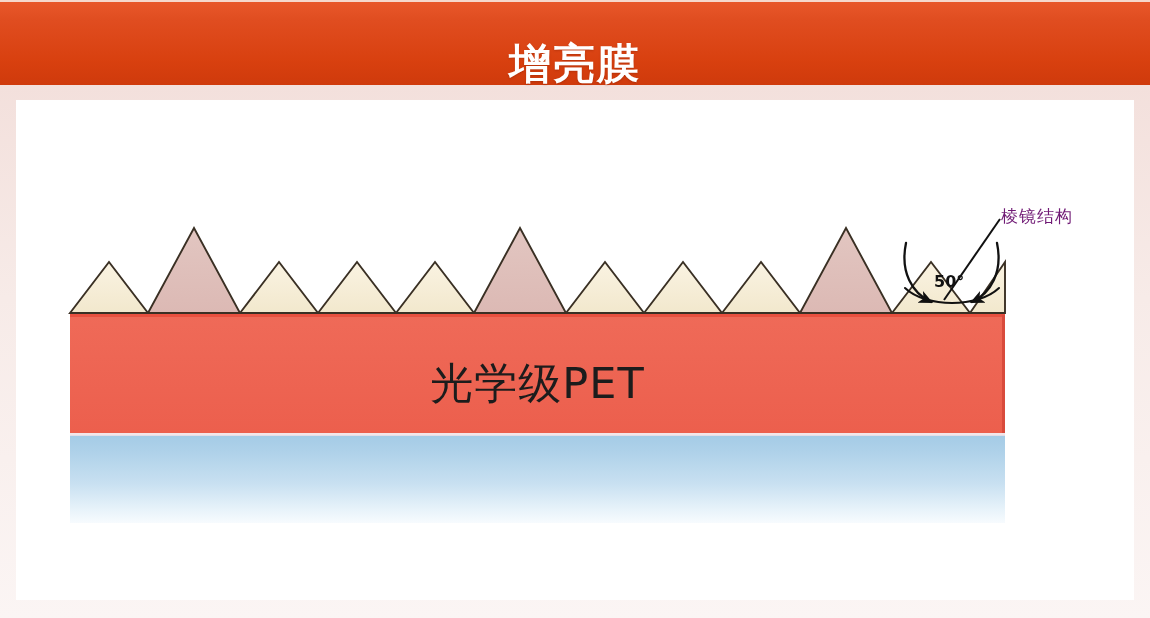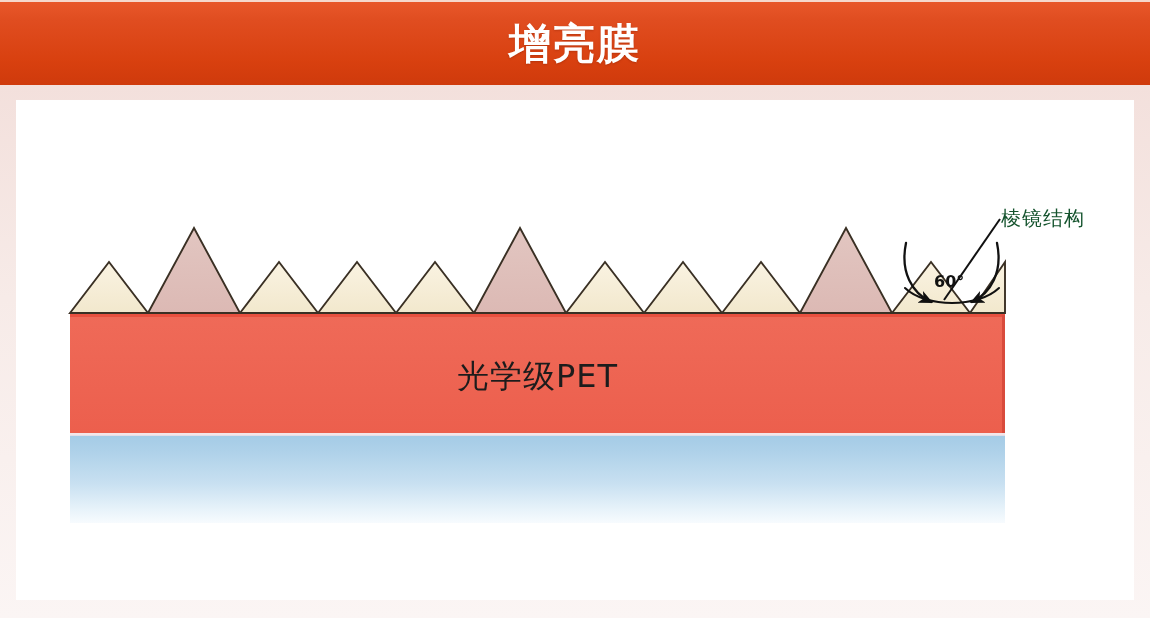--- a/index.html
+++ b/index.html
@@ -17,21 +17,21 @@
 
   
   #banner {
     position: absolute;
     left: 0;
     top: 2px;
     width: 1150px;
     height: 83px;
     background: linear-gradient(to bottom, #e8572a 0%, #e04d20 22%, #d8400f 72%, #cf3a0c 100%);
     display: flex;
-    align-items: center;
+    align-items: flex-end;
     justify-content: center;
     box-sizing: border-box;
   }
   #banner-title {
     color: #ffffff;
     font-size: 42px;
     font-weight: bold;
     letter-spacing: 2px;
     line-height: 1;
     text-shadow: 0 1px 2px rgba(120, 30, 0, 0.35);
@@ -74,21 +74,21 @@
     position: absolute;
     left: 0;
     top: 0;
     display: block;
   }
 
   
   .layer-label {
     position: absolute;
     color: #1c1c1c;
-    font-size: 32px;
+    font-size: 43px;
     font-weight: normal;
     letter-spacing: 1px;
     white-space: nowrap;
     font-family: "DejaVu Sans", "Liberation Sans", sans-serif;
   }
   #pet-label {
     left: 0; top: 355px;
     width: 1075px;
     text-align: center;
   }
@@ -96,22 +96,22 @@
     left: 0; top: 465px;
     width: 1075px;
     text-align: center;
   }
 
   
   #prism-callout-label {
     position: absolute;
     left: 1001px;
     top: 205px;
-    font-size: 20px;
-    color: #14532d;
+    font-size: 17px;
+    color: #701a75;
     letter-spacing: 1px;
     white-space: nowrap;
     font-family: "DejaVu Sans", "Liberation Sans", sans-serif;
   }
   #angle-label {
     position: absolute;
     left: 934px;
     top: 272px;
     font-size: 16px;
     font-weight: bold;
@@ -196,15 +196,15 @@
     <g>
       <path d="M1000,219 L944,300" fill="none" stroke="#111111" stroke-width="2"></path>
     </g>
   </svg>
 
   <div class="layer-label" id="pet-label">光学级PET</div>
 
 
   <div id="prism-callout-label">棱镜结构</div>
 
-  <div id="angle-label">60°</div>
+  <div id="angle-label">50°</div>
 
 </div>
 
 </body></html>

